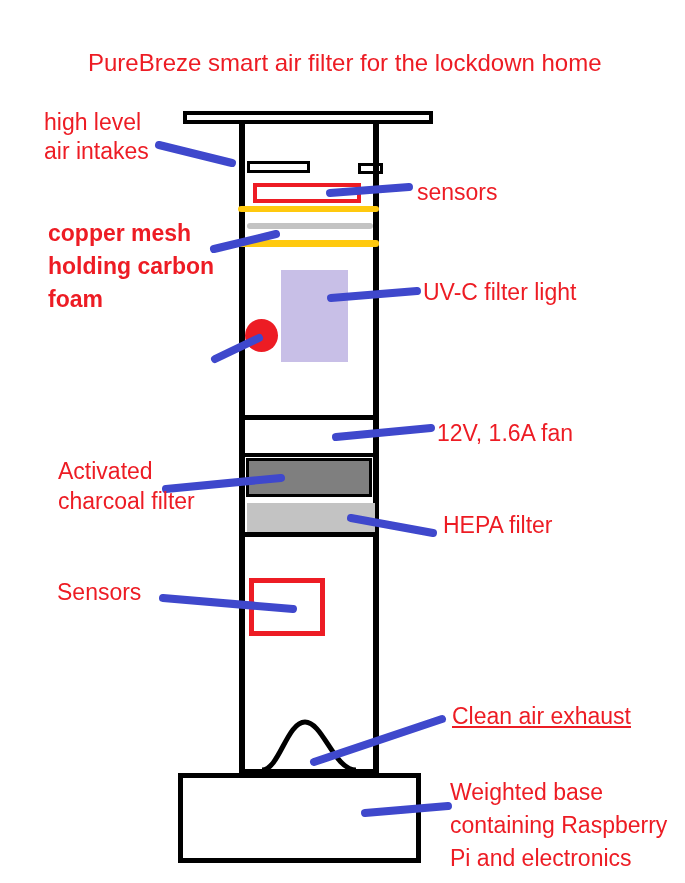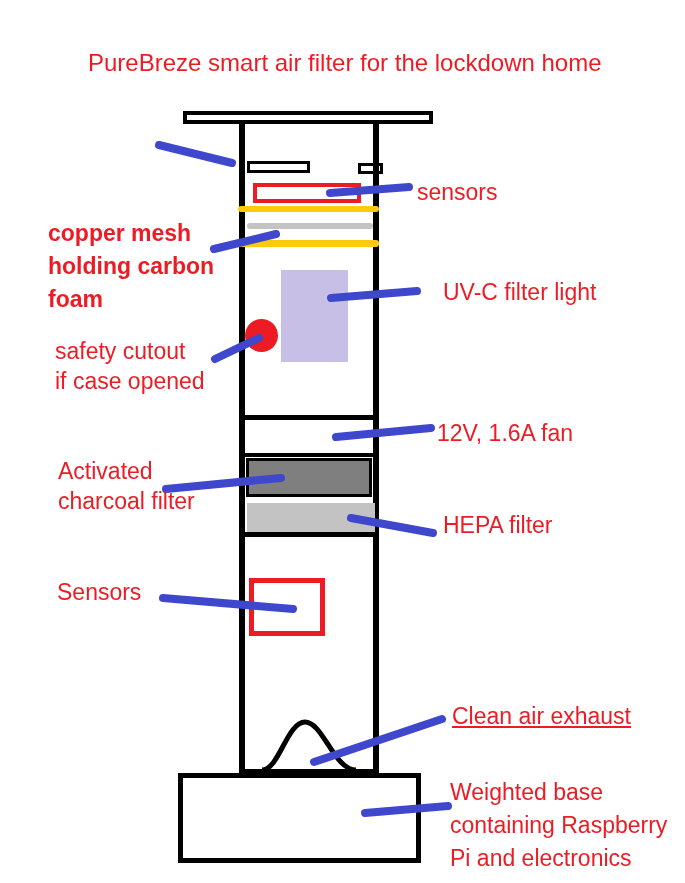--- a/index.html
+++ b/index.html
@@ -65,39 +65,39 @@
     <line class="arrow" x1="331" y1="298" x2="417" y2="291"></line>
     <line class="arrow" x1="215" y1="359" x2="259" y2="338"></line>
     <line class="arrow" x1="336" y1="437" x2="431" y2="428"></line>
     <line class="arrow" x1="166" y1="489" x2="281" y2="478"></line>
     <line class="arrow" x1="351" y1="518" x2="433" y2="533"></line>
     <line class="arrow" x1="163" y1="598" x2="293" y2="609"></line>
     <line class="arrow" x1="314" y1="762" x2="442" y2="719"></line>
     <line class="arrow" x1="365" y1="813" x2="448" y2="806"></line>
   </svg>
 
+  <div class="label lh29" style="left:44px;top:108px;">
+    <div>high level</div>
+    <div>air intakes</div>
+  </div>
 
   <div class="label" style="left:417px;top:177px;">
     <div>sensors</div>
   </div>
 
   <div class="label lh33" style="left:48px;top:217px;font-weight:bold;">
     <div>copper mesh</div>
     <div>holding carbon</div>
     <div>foam</div>
   </div>
 
-  <div class="label" style="left:423px;top:277px;margin-left:20px;">
+  <div class="label" style="left:423px;top:277px;">
     <div>UV-C filter light</div>
   </div>
 
-  <div class="label" style="left:55px;top:336px;">
-    <div>safety cutout</div>
-    <div>if case opened</div>
-  </div>
 
   <div class="label" style="left:437px;top:418px;text-align:right;">
     <div>12V, 1.6A fan</div>
   </div>
 
   <div class="label" style="left:58px;top:456px;">
     <div>Activated</div>
     <div>charcoal filter</div>
   </div>
 

